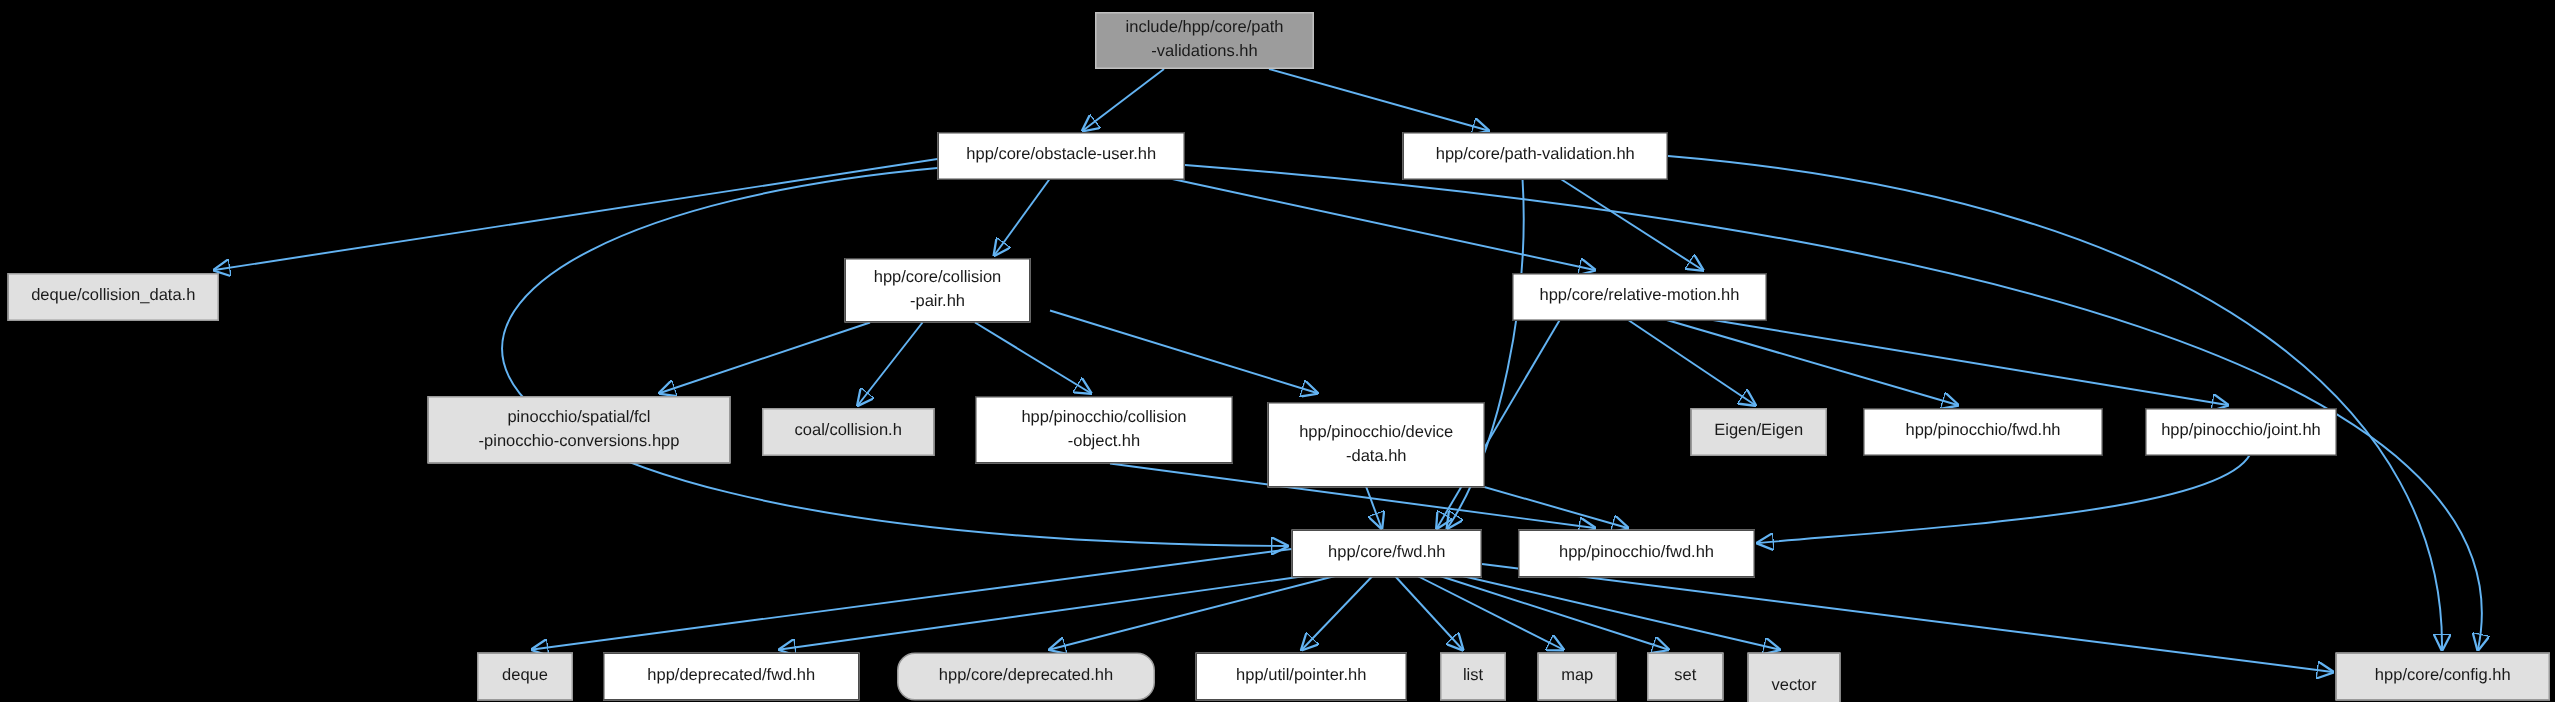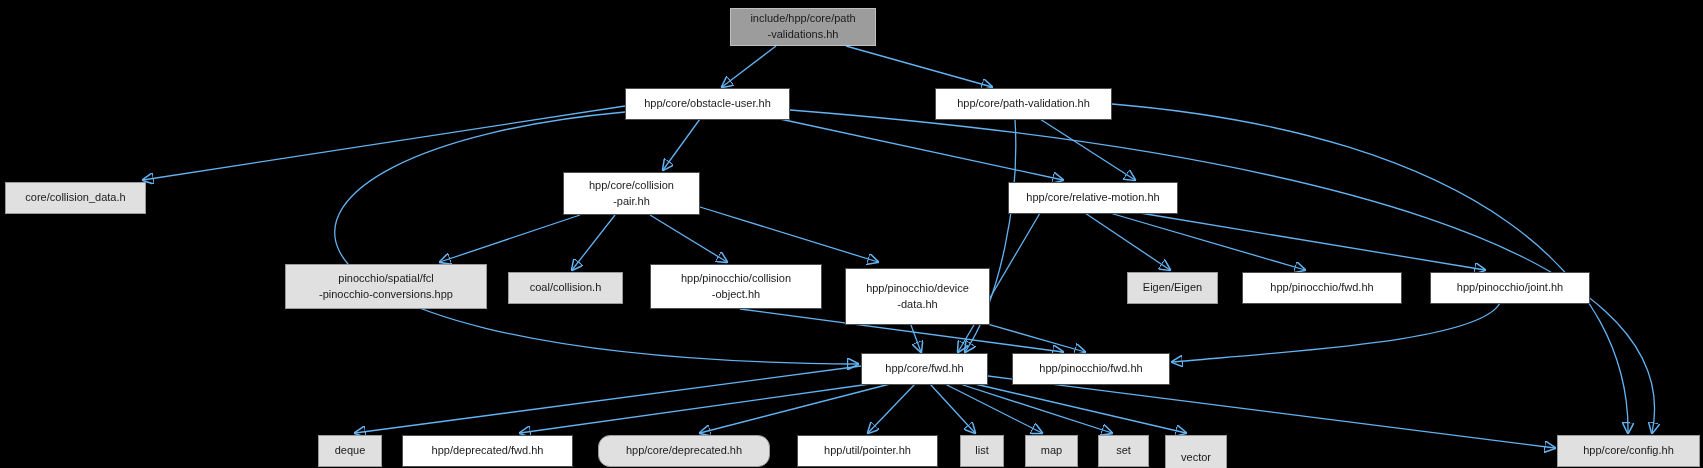--- a/index.html
+++ b/index.html
@@ -95,34 +95,34 @@
         <path d="M 960,384 L 1112,433" marker-end="url(#arrow)"></path>
         <path d="M 975,384 L 1186,433" marker-end="url(#arrow)"></path>
         <path d="M 988,376 L 1555,448" marker-end="url(#arrow)"></path>
       </g>
   </svg>
   <div id="nodes">
       <div class="node root" style="left: 730px; top: 8px; width: 146px; height: 38px;">include/hpp/core/path
 -validations.hh</div>
       <div class="node internal" style="left: 625px; top: 88px; width: 165px; height: 31px;">hpp/core/obstacle-user.hh</div>
       <div class="node internal" style="left: 935px; top: 88px; width: 177px; height: 31px;">hpp/core/path-validation.hh</div>
-      <div class="node external" style="left: 5px; top: 182px; width: 141px; height: 31px;">core/collision_data.h</div>
-      <div class="node internal" style="left: 563px; top: 172px; width: 137px; height: 43px;">hpp/core/collision
+      <div class="node external" style="left: 5px; top: 182px; width: 141px; height: 31px;">deque/collision_data.h</div>
+      <div class="node internal" style="left: 563px; top: 172px; width: 124px; height: 43px;">hpp/core/collision
 -pair.hh</div>
       <div class="node internal" style="left: 1008px; top: 182px; width: 170px; height: 31px;">hpp/core/relative-motion.hh</div>
       <div class="node external" style="left: 285px; top: 264px; width: 202px; height: 45px;">pinocchio/spatial/fcl
 -pinocchio-conversions.hpp</div>
       <div class="node external" style="left: 508px; top: 272px; width: 115px; height: 31px;">coal/collision.h</div>
       <div class="node internal" style="left: 650px; top: 264px; width: 172px; height: 45px;">hpp/pinocchio/collision
 -object.hh</div>
       <div class="node internal" style="left: 845px; top: 268px; width: 145px; height: 57px;">hpp/pinocchio/device
 -data.hh</div>
       <div class="node external" style="left: 1127px; top: 272px; width: 91px; height: 31px;">Eigen/Eigen</div>
       <div class="node internal" style="left: 1242px; top: 272px; width: 160px; height: 31px;">hpp/pinocchio/fwd.hh</div>
-      <div class="node internal" style="left: 1430px; top: 272px; width: 160px; height: 31px;">hpp/pinocchio/joint.hh</div>
+      <div class="node internal" style="left: 1430px; top: 272px; width: 128px; height: 31px;">hpp/pinocchio/joint.hh</div>
       <div class="node internal" style="left: 861px; top: 353px; width: 127px; height: 31px;">hpp/core/fwd.hh</div>
       <div class="node internal" style="left: 1012px; top: 353px; width: 158px; height: 31px;">hpp/pinocchio/fwd.hh</div>
       <div class="node external" style="left: 318px; top: 435px; width: 64px; height: 31px;">deque</div>
       <div class="node internal" style="left: 402px; top: 435px; width: 171px; height: 31px;">hpp/deprecated/fwd.hh</div>
       <div class="node external" style="left: 598px; top: 435px; width: 172px; height: 31px; border-radius: 12px;">hpp/core/deprecated.hh</div>
       <div class="node internal" style="left: 797px; top: 435px; width: 141px; height: 31px;">hpp/util/pointer.hh</div>
       <div class="node external" style="left: 960px; top: 435px; width: 44px; height: 31px;">list</div>
       <div class="node external" style="left: 1025px; top: 435px; width: 53px; height: 31px;">map</div>
       <div class="node external" style="left: 1098px; top: 435px; width: 51px; height: 31px;">set</div>
       <div class="node external" style="left: 1165px; top: 435px; width: 62px; height: 46px;">vector</div>

